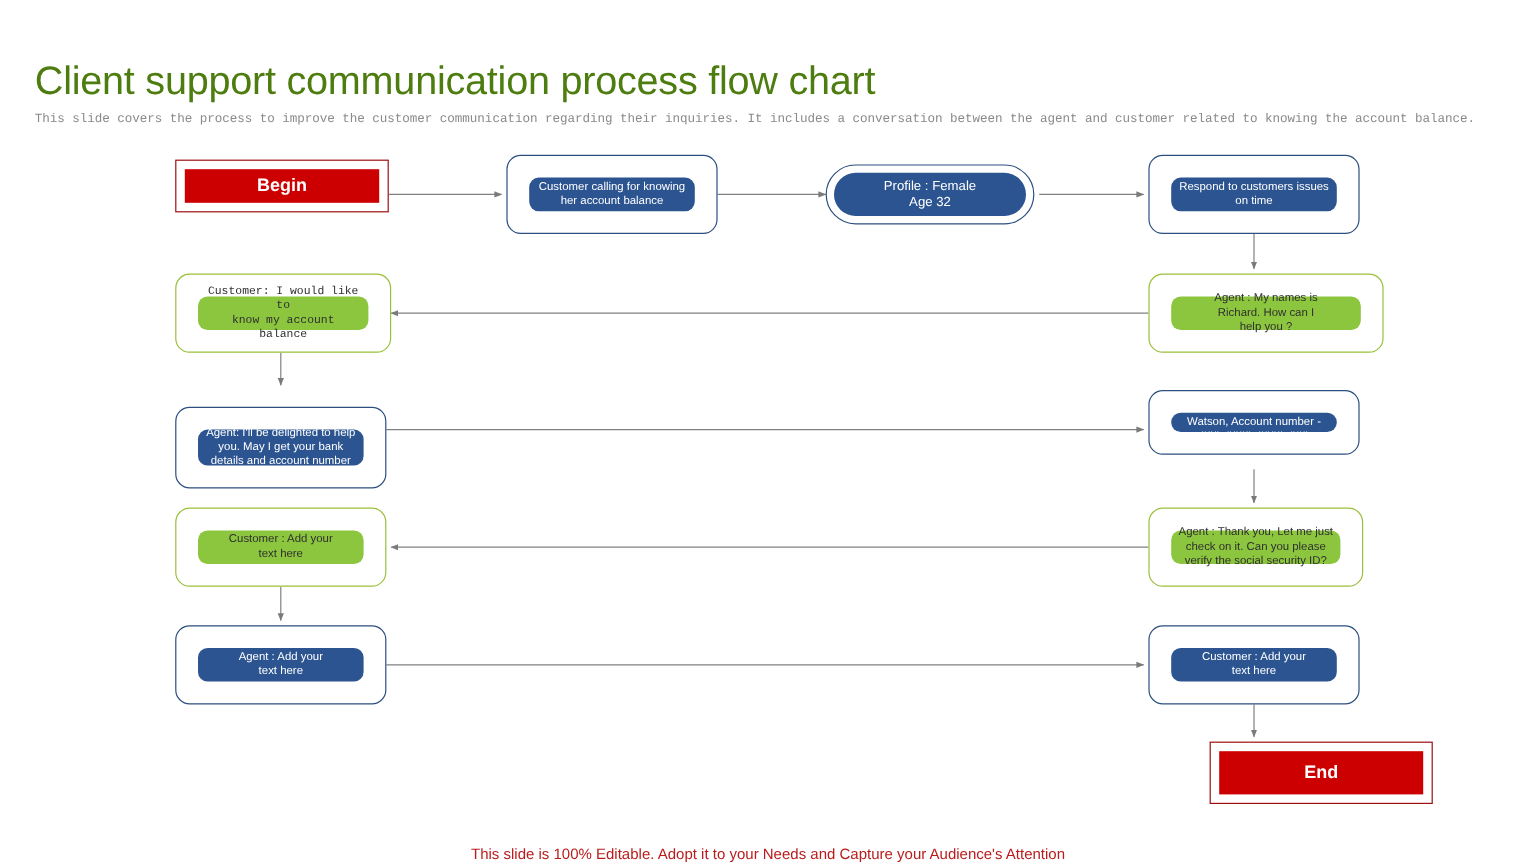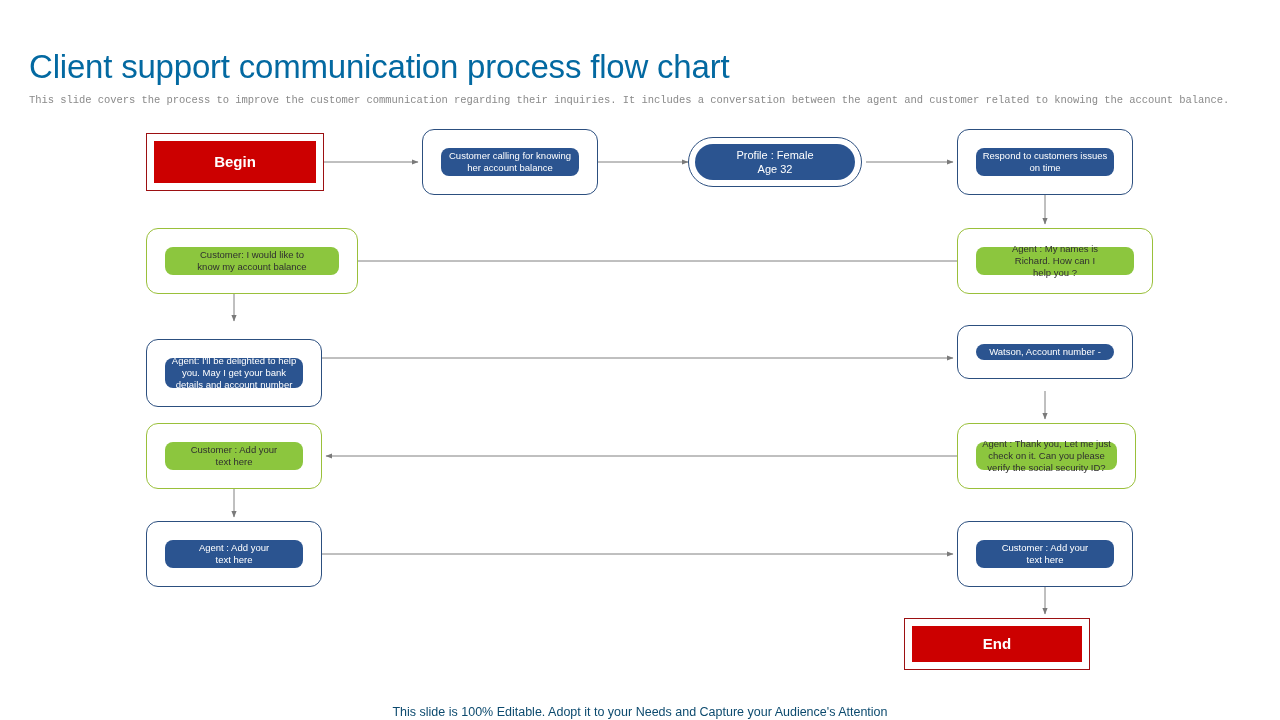--- a/index.html
+++ b/index.html
@@ -17,21 +17,21 @@
     position: relative;
   }
 
   
   #slide-title {
     position: absolute;
     left: 29px;
     top: 26px;
     font-size: 33px;
     font-weight: 400;
-    color: #0369a1;
+    color: #4d7c0f;
     letter-spacing: -0.2px;
     white-space: nowrap;
   }
   #slide-subtitle {
     position: absolute;
     left: 29px;
     top: 83px;
     font-size: 10.5px;
     color: #8a8a8a;
     white-space: nowrap;
@@ -40,21 +40,21 @@
   }
 
   
   #slide-footer {
     position: absolute;
     left: 0;
     right: 0;
     top: 705px;
     text-align: center;
     font-size: 12.5px;
-    color: #0c4a6e;
+    color: #b91c1c;
   }
 
   
   #flow-canvas {
     position: absolute;
     left: 0;
     top: 0;
     width: 1280px;
     height: 720px;
   }
@@ -172,21 +172,21 @@
         <line x1="234" y1="294" x2="234" y2="321" stroke="#808080" stroke-width="1" marker-end="url(#arrowhead)"></line>
         <line x1="322" y1="358" x2="953" y2="358" stroke="#808080" stroke-width="1" marker-end="url(#arrowhead)"></line>
         <line x1="1045" y1="391" x2="1045" y2="419" stroke="#808080" stroke-width="1" marker-end="url(#arrowhead)"></line>
         <line x1="957" y1="456" x2="326" y2="456" stroke="#808080" stroke-width="1" marker-end="url(#arrowhead)"></line>
         <line x1="234" y1="489" x2="234" y2="517" stroke="#808080" stroke-width="1" marker-end="url(#arrowhead)"></line>
         <line x1="322" y1="554" x2="953" y2="554" stroke="#808080" stroke-width="1" marker-end="url(#arrowhead)"></line>
         <line x1="1045" y1="587" x2="1045" y2="614" stroke="#808080" stroke-width="1" marker-end="url(#arrowhead)"></line>
       </g>
   </svg>
   <div id="node-layer">
-      <div class="node sharp theme-red" style="left: 146px; top: 133px; width: 178px; height: 58px;">
+      <div class="node sharp theme-red" style="left: 146px; top: 133px; width: 178px; height: 44px;">
         <div class="node-inner">
           <span class="node-label txt-lg">Begin</span>
         </div>
       </div>
       <div class="node rounded theme-blue" style="left: 422px; top: 129px; width: 176px; height: 66px;">
         <div class="node-inner">
           <span class="node-label txt-sm">Customer calling  for knowing
 her account balance</span>
         </div>
       </div>
@@ -195,21 +195,21 @@
           <span class="node-label txt-md">Profile  : Female
 Age 32</span>
         </div>
       </div>
       <div class="node rounded theme-blue" style="left: 957px; top: 129px; width: 176px; height: 66px;">
         <div class="node-inner">
           <span class="node-label txt-sm">Respond to customers issues
 on time</span>
         </div>
       </div>
-      <div class="node rounded theme-green" style="left: 146px; top: 228px; width: 212px; height: 66px;">
+      <div class="node rounded theme-green" style="left: 146px; top: 228px; width: 180px; height: 66px; font-family: Liberation Mono, monospace;">
         <div class="node-inner">
           <span class="node-label txt-sm">Customer: I would like to
 know my account balance</span>
         </div>
       </div>
       <div class="node rounded theme-green" style="left: 957px; top: 228px; width: 196px; height: 66px;">
         <div class="node-inner">
           <span class="node-label txt-sm">Agent :  My names is
 Richard. How can I
 help you ?</span>
@@ -247,21 +247,21 @@
           <span class="node-label txt-sm">Agent : Add your
 text here</span>
         </div>
       </div>
       <div class="node rounded theme-blue" style="left: 957px; top: 521px; width: 176px; height: 66px;">
         <div class="node-inner">
           <span class="node-label txt-sm">Customer : Add your
 text here</span>
         </div>
       </div>
-      <div class="node sharp theme-red" style="left: 904px; top: 618px; width: 186px; height: 52px;">
+      <div class="node sharp theme-red" style="left: 1008px; top: 618px; width: 186px; height: 52px;">
         <div class="node-inner">
           <span class="node-label txt-xl">End</span>
         </div>
       </div>
     </div>
 </div>
 
 <div id="slide-footer">This slide is 100% Editable. Adopt it to your Needs and Capture your Audience's Attention</div>
 
 </body></html>

